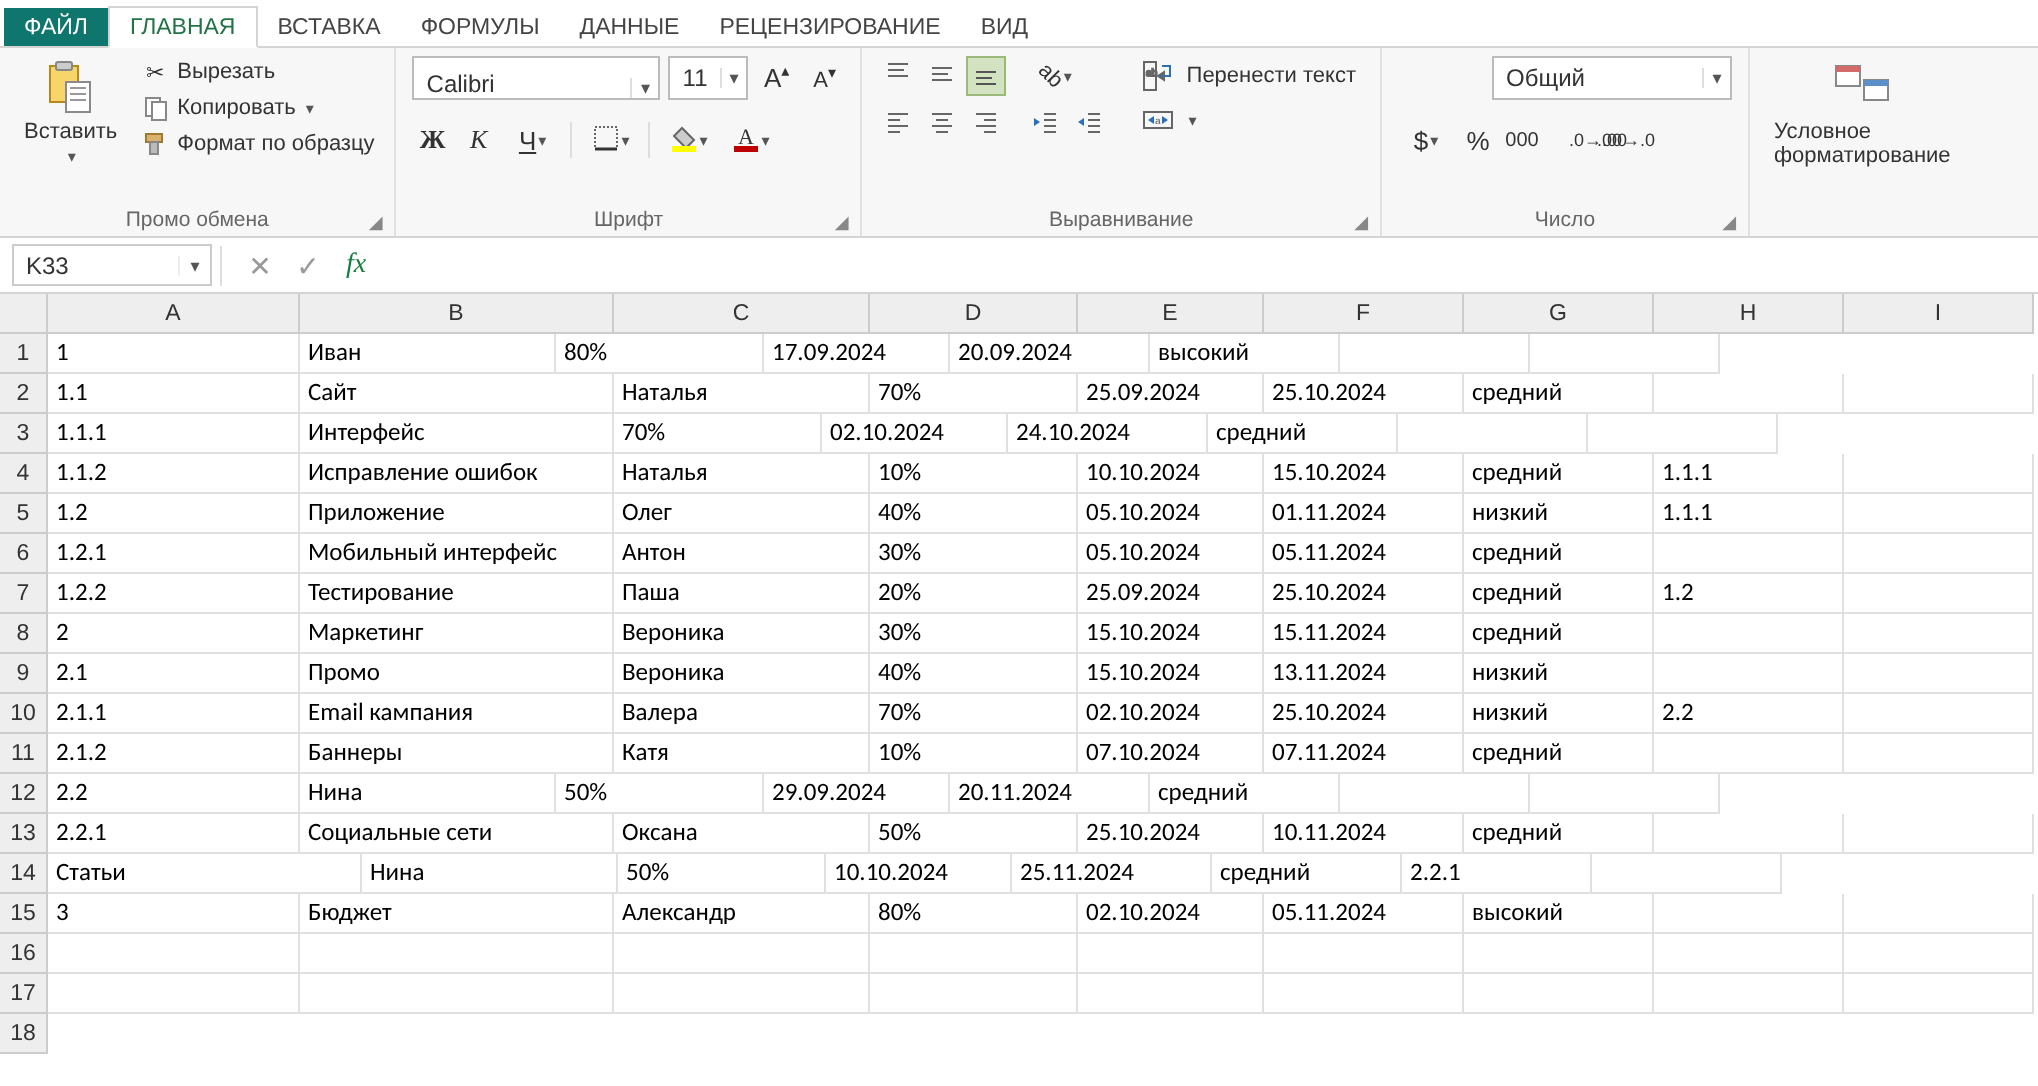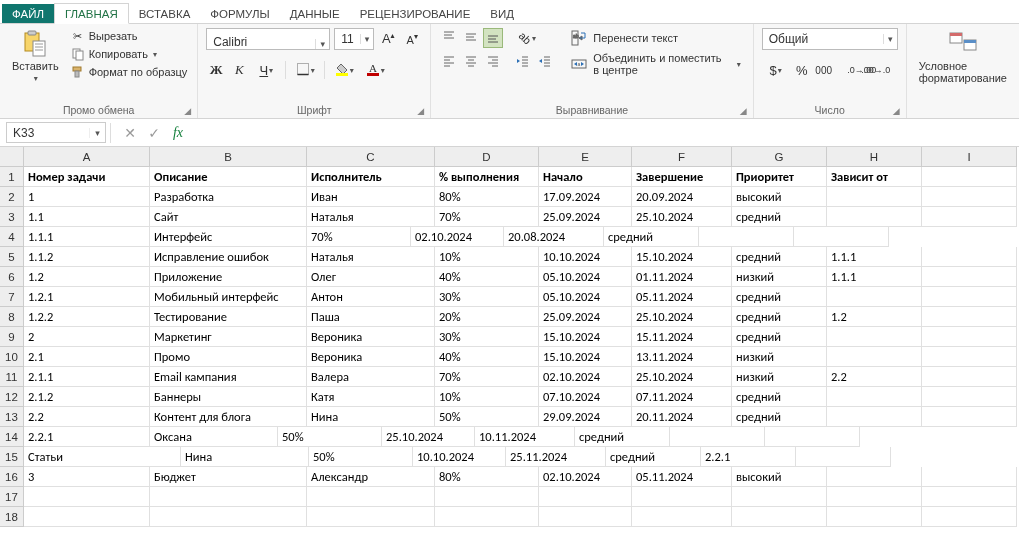--- a/index.html
+++ b/index.html
@@ -35,21 +35,21 @@
   .sq-btn { width: 20px; height: 20px; display:flex; align-items:center; justify-content:center; border: 1px solid transparent; cursor:default; font-size: 13px; }
   .sq-btn b { font-family: "Times New Roman", serif; }
   .dd-arw { font-size: 8px; color: #555; margin-left: 1px; }
   .sq-btn.with-arw { width: 28px; }
   .irow { display:flex; gap:2px; }
 
   .wrap-col { display:flex; flex-direction:column; gap:2px; }
   .wide-btn { display:flex; align-items:center; gap:6px; font-size:11px; padding: 2px 4px; cursor:default; }
   .wide-btn .icn { width:16px; height:16px; display:flex; align-items:center; justify-content:center; }
   .num-row2 { display:flex; gap:2px; margin-top:4px; }
-  .numfmt { width: 136px; }
+  .numfmt { width: 120px; margin-left: 47px; }
 
   
   .fbar { display:flex; align-items:center; border-bottom: 1px solid #d4d4d4; height: 28px; background:#fff; }
   .namebox { display:flex; align-items:center; border: 1px solid #ccc; margin: 3px 0 3px 6px; height: 21px; width: 100px; background:#fff; }
   .namebox .txt { flex:1; padding: 0 6px; font-size: 12px; }
   .namebox .arw { width: 16px; text-align:center; font-size: 9px; color:#555; border-left:1px solid #eee; }
   .fxctrl { display:flex; align-items:center; gap: 2px; padding: 0 4px; }
   .fxctrl .fxb { width:22px; height:20px; display:flex; align-items:center; justify-content:center; color:#999; font-size: 14px; }
   .fxctrl .fxb.fx { font-style: italic; font-family: "Times New Roman", serif; color:#15803d; }
   .sep-v { width:1px; height: 20px; background:#ddd; margin: 0 4px; }
@@ -309,21 +309,20 @@
         </div>
         <div class="wide-btn">
           <span class="icn">
               <svg width="16" height="16">
                 <rect x="1" y="4" width="14" height="8" fill="none" stroke="#666"></rect>
                 <polygon points="3,8 6,6 6,10" fill="#2b6fb5"></polygon>
                 <polygon points="13,8 10,6 10,10" fill="#2b6fb5"></polygon>
                 <text x="6.5" y="10" font-size="5" fill="#555">a</text>
               </svg>
             </span>
-          <span>Объединить и поместить в центре</span>
           <span class="dd-arw">▾</span>
         </div>
       </div>
     </div>
     <div class="group-title">
       <span>Выравнивание</span>
       <span class="group-dlg">◢</span>
     </div>
   </div>
 
@@ -428,33 +427,21 @@
         <div class="colh cwC">C</div>
         <div class="colh cwD">D</div>
         <div class="colh cwE">E</div>
         <div class="colh cwF">F</div>
         <div class="colh cwG">G</div>
         <div class="colh cwH">H</div>
         <div class="colh cwI">I</div>
       </div>
     <div class="rows" id="gridrows">
         <div class="row">
-          <div class="cell cwA hdr">Номер задачи</div>
-          <div class="cell cwB hdr">Описание</div>
-          <div class="cell cwC hdr">Исполнитель</div>
-          <div class="cell cwD hdr">% выполнения</div>
-          <div class="cell cwE hdr">Начало</div>
-          <div class="cell cwF hdr">Завершение</div>
-          <div class="cell cwG hdr">Приоритет</div>
-          <div class="cell cwH hdr">Зависит от</div>
-          <div class="cell cwI"></div>
-        </div>
-        <div class="row">
           <div class="cell cwA">1</div>
-          <div class="cell cwB">Разработка</div>
           <div class="cell cwC">Иван</div>
           <div class="cell cwD">80%</div>
           <div class="cell cwE">17.09.2024</div>
           <div class="cell cwF">20.09.2024</div>
           <div class="cell cwG">высокий</div>
           <div class="cell cwH"></div>
           <div class="cell cwI"></div>
         </div>
         <div class="row">
           <div class="cell cwA">1.1</div>
@@ -465,21 +452,21 @@
           <div class="cell cwF">25.10.2024</div>
           <div class="cell cwG">средний</div>
           <div class="cell cwH"></div>
           <div class="cell cwI"></div>
         </div>
         <div class="row">
           <div class="cell cwA">1.1.1</div>
           <div class="cell cwB">Интерфейс</div>
           <div class="cell cwD">70%</div>
           <div class="cell cwE">02.10.2024</div>
-          <div class="cell cwF">20.08.2024</div>
+          <div class="cell cwF">24.10.2024</div>
           <div class="cell cwG">средний</div>
           <div class="cell cwH"></div>
           <div class="cell cwI"></div>
         </div>
         <div class="row">
           <div class="cell cwA">1.1.2</div>
           <div class="cell cwB">Исправление ошибок</div>
           <div class="cell cwC">Наталья</div>
           <div class="cell cwD">10%</div>
           <div class="cell cwE">10.10.2024</div>
@@ -560,31 +547,31 @@
           <div class="cell cwC">Катя</div>
           <div class="cell cwD">10%</div>
           <div class="cell cwE">07.10.2024</div>
           <div class="cell cwF">07.11.2024</div>
           <div class="cell cwG">средний</div>
           <div class="cell cwH"></div>
           <div class="cell cwI"></div>
         </div>
         <div class="row">
           <div class="cell cwA">2.2</div>
-          <div class="cell cwB">Контент для блога</div>
           <div class="cell cwC">Нина</div>
           <div class="cell cwD">50%</div>
           <div class="cell cwE">29.09.2024</div>
           <div class="cell cwF">20.11.2024</div>
           <div class="cell cwG">средний</div>
           <div class="cell cwH"></div>
           <div class="cell cwI"></div>
         </div>
         <div class="row">
           <div class="cell cwA">2.2.1</div>
+          <div class="cell cwB">Социальные сети</div>
           <div class="cell cwC">Оксана</div>
           <div class="cell cwD">50%</div>
           <div class="cell cwE">25.10.2024</div>
           <div class="cell cwF">10.11.2024</div>
           <div class="cell cwG">средний</div>
           <div class="cell cwH"></div>
           <div class="cell cwI"></div>
         </div>
         <div class="row">
           <div class="cell cwB">Статьи</div>

